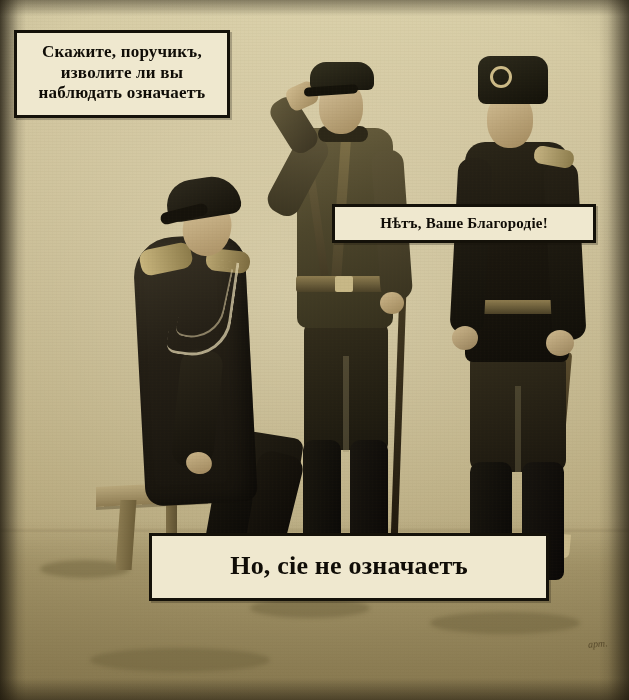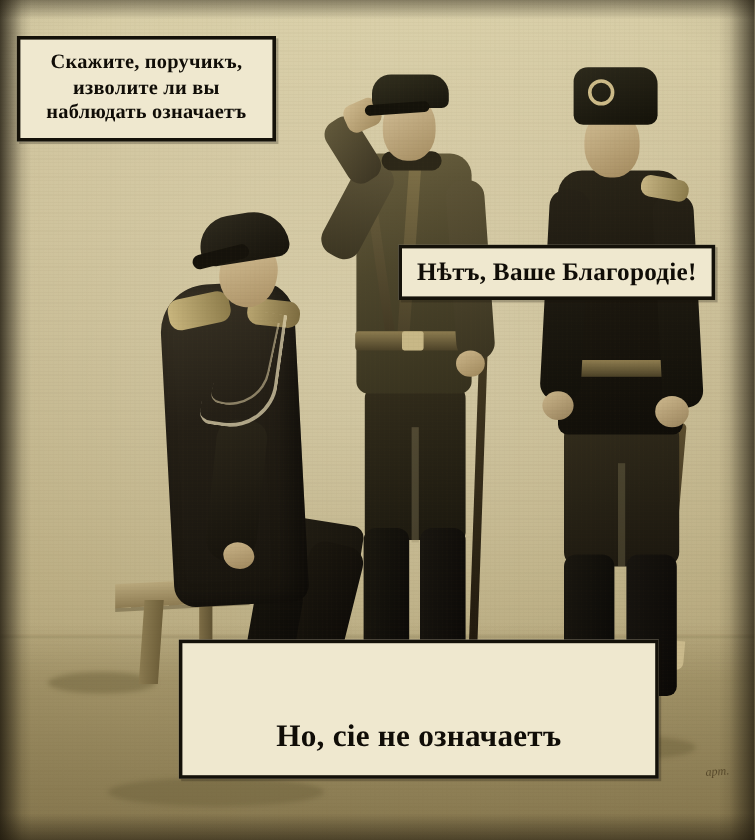--- a/index.html
+++ b/index.html
@@ -495,32 +495,32 @@
     left: 14px; top: 30px;
     width: 216px;
     padding: 9px 8px 11px;
     font-size: 17px;
     line-height: 1.22;
   }
   .balloon-2 {
     left: 332px; top: 204px;
     width: 264px;
     padding: 7px 6px 8px;
-    font-size: 21px;
+    font-size: 15px;
     line-height: 1.2;
   }
   .balloon-3 {
     left: 149px; top: 533px;
     width: 400px;
     padding: 14px 10px 16px;
     font-size: 26px;
     line-height: 1.22;
   }
   .balloon-line { display: block; white-space: nowrap; }
-  .balloon-3 .balloon-line { white-space: normal; margin-top: 48px; }
+  .balloon-3 .balloon-line { white-space: normal; }
 
   .signature {
     position: absolute;
     left: 588px; top: 638px;
     font-size: 10px;
     color: rgba(70,56,30,0.75);
     font-style: italic;
     transform: rotate(-4deg);
   }
 </style>

